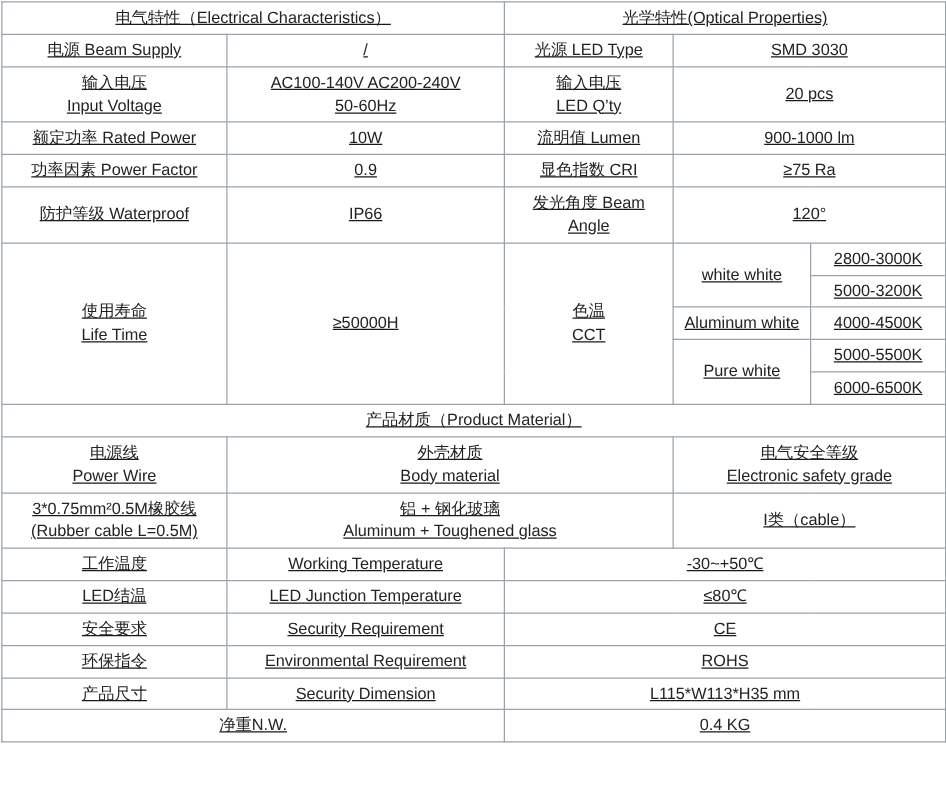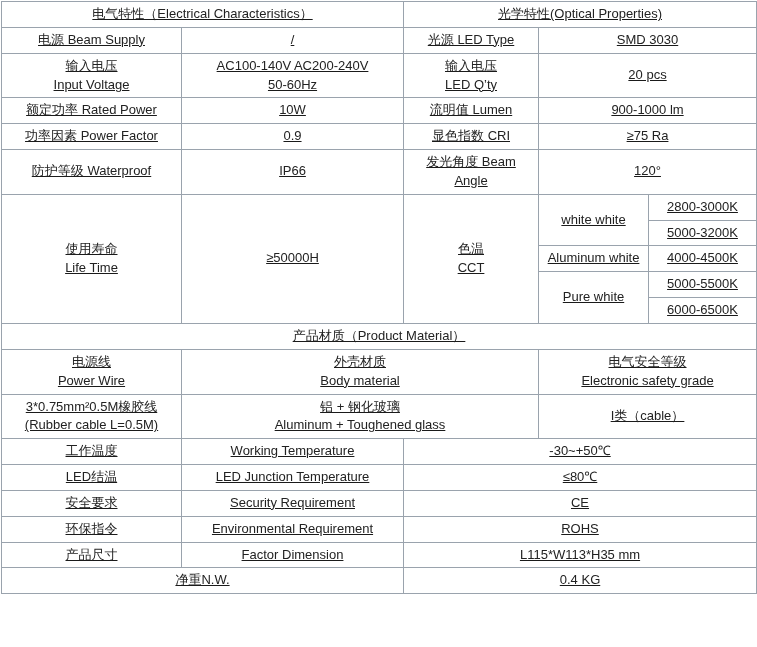--- a/index.html
+++ b/index.html
@@ -147,21 +147,21 @@
       <td>Security Requirement</td>
       <td colspan="3">CE</td>
     </tr>
     <tr>
       <td>环保指令</td>
       <td>Environmental Requirement</td>
       <td colspan="3">ROHS</td>
     </tr>
     <tr>
       <td>产品尺寸</td>
-      <td>Factor Dimension</td>
+      <td>Security Dimension</td>
       <td colspan="3">L115*W113*H35 mm</td>
     </tr>
     <tr>
       <td colspan="2">净重N.W.</td>
       <td colspan="3">0.4 KG</td>
     </tr>
   </tbody>
 </table>
 
 </body></html>

